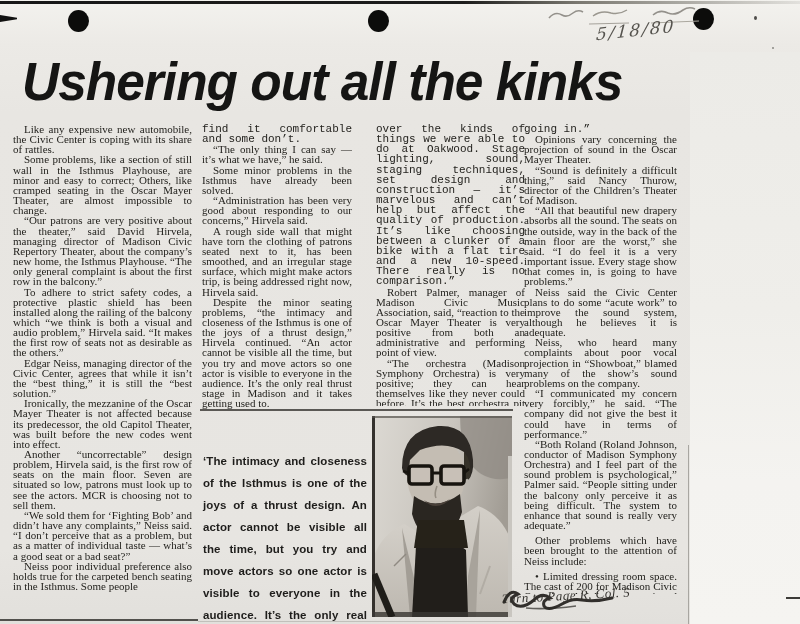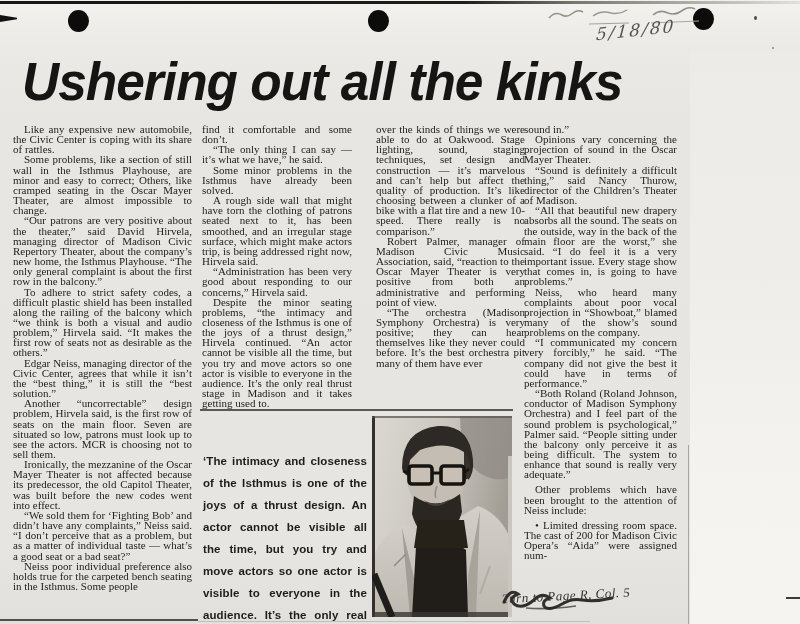--- a/index.html
+++ b/index.html
@@ -48,21 +48,21 @@
     font-family:"Liberation Sans", sans-serif;font-style:italic;font-weight:bold;
     font-size:53px;line-height:60px;letter-spacing:-1px;color:#151514;
     transform:scaleX(.97);transform-origin:left center;white-space:nowrap;
   }
   
   .col{
     position:absolute;top:124px;color:#24231f;
     font-size:11px;line-height:10.15px;text-align:justify;overflow:hidden;
   }
   .col p{margin:0;text-indent:11px;}
-  .col p.flush{text-indent:0;}
+  .col p.flush{text-indent:0;font-family:Liberation Mono, monospace;}
   .col p.space-before{margin-top:5px;}
   .col1{left:13px;width:179px;height:494px;}
   .col2{left:202px;width:150px;height:285px;}
   .col3{left:376px;width:149px;height:282px;}
   .col4{left:524px;width:153px;height:470px;}
   
   .quote-rule{position:absolute;left:200px;top:409px;width:313px;height:1.5px;background:#5a5854;}
   .pull-quote{
     position:absolute;left:203px;top:450px;width:164px;margin:0;
     font-family:"Liberation Sans", sans-serif;font-weight:bold;
@@ -99,49 +99,50 @@
     <path d="M106,21 l48,-2" fill="none" stroke="#aba89f" stroke-width="1"></path>
   </svg>
   <div class="handwritten-date">5/18/80</div>
 
   <h1 class="headline">Ushering out all the kinks</h1>
 
   <div class="col col1">
     <p>Like any expensive new automobile, the Civic Center is coping with its share of rattles.</p>
     <p>Some problems, like a section of still wall in the Isthmus Playhouse, are minor and easy to correct; Others, like cramped seating in the Oscar Mayer Theater, are almost impossible to change.</p>
     <p>“Our patrons are very positive about the theater,” said David Hirvela, managing director of Madison Civic Repertory Theater, about the company’s new home, the Isthmus Playhouse. “The only general complaint is about the first row in the balcony.”</p>
-    <p>To adhere to strict safety codes, a difficult plastic shield has been installed along the railing of the balcony which “we think is both a visual and audio problem,” Hirvela said. “It makes the first row of seats not as desirable as the others.”</p>
+    <p>To adhere to strict safety codes, a protective plastic shield has been installed along the railing of the balcony which “we think is both a visual and audio problem,” Hirvela said. “It makes the first row of seats not as desirable as the others.”</p>
     <p>Edgar Neiss, managing director of the Civic Center, agrees that while it isn’t the “best thing,” it is still the “best solution.”</p>
+    <p>Ironically, the mezzanine of the Oscar Mayer Theater is not affected because its predecessor, the old Capitol Theater, was built before the new codes went into effect.</p>
     <p>Another “uncorrectable” design problem, Hirvela said, is the first row of seats on the main floor. Seven are situated so low, patrons must look up to see the actors. MCR is choosing not to sell them.</p>
-    <p>Ironically, the mezzanine of the Oscar Mayer Theater is not affected because its predecessor, the old Capitol Theater, was built before the new codes went into effect.</p>
     <p>“We sold them for ‘Fighting Bob’ and didn’t have any complaints,” Neiss said. “I don’t perceive that as a problem, but as a matter of individual taste — what’s a good seat or a bad seat?”</p>
     <p>Neiss poor individual preference also holds true for the carpeted bench seating in the Isthmus. Some people</p>
   </div>
 
   <div class="col col2">
     <p class="flush">find it comfortable and some don’t.</p>
     <p>“The only thing I can say — it’s what we have,” he said.</p>
     <p>Some minor problems in the Isthmus have already been solved.</p>
+    <p>“Administration has been very good about responding to our concerns,” Hirvela said.</p>
     <p>A rough side wall that might have torn the clothing of patrons seated next to it, has been smoothed, and an irregular stage surface, which might make actors trip, is being addressed right now, Hirvela said.</p>
-    <p>“Administration has been very good about responding to our concerns,” Hirvela said.</p>
     <p>Despite the minor seating problems, “the intimacy and closeness of the Isthmus is one of the joys of a thrust design,” Hirvela continued. “An actor cannot be visible all the time, but you try and move actors so one actor is visible to everyone in the audience. It’s the only real thrust stage in Madison and it takes getting used to.</p>
     <p>“Lighting is terrific,” he said. “Our technical ability has now quadrupled</p>
   </div>
 
   <div class="col col3">
     <p class="flush">over the kinds of things we were able to do at Oakwood. Stage lighting, sound, staging techniques, set design and construction — it’s marvelous and can’t help but affect the quality of production. It’s like choosing between a clunker of a bike with a flat tire and a new 10-speed. There really is no comparison.”</p>
     <p>Robert Palmer, manager of Madison Civic Music Association, said, “reaction to the Oscar Mayer Theater is very positive from both an administrative and performing point of view.</p>
     <p>“The orchestra (Madison Symphony Orchestra) is very positive; they can hear themselves like they never could before. It’s the best orchestra pit many of them have ever</p>
   </div>
 
   <div class="col col4">
-    <p class="flush">sound in.”</p>
+    <p class="flush">going in.”</p>
     <p>Opinions vary concerning the projection of sound in the Oscar Mayer Theater.</p>
     <p>“Sound is definitely a difficult thing,” said Nancy Thurow, director of the Children’s Theater of Madison.</p>
     <p>“All that beautiful new drapery absorbs all the sound. The seats on the outside, way in the back of the main floor are the worst,” she said. “I do feel it is a very important issue. Every stage show that comes in, is going to have problems.”</p>
+    <p>Neiss said the Civic Center plans to do some “acute work” to improve the sound system, although he believes it is adequate.</p>
     <p>Neiss, who heard many complaints about poor vocal projection in “Showboat,” blamed many of the show’s sound problems on the company.</p>
     <p>“I communicated my concern very forcibly,” he said. “The company did not give the best it could have in terms of performance.”</p>
     <p>“Both Roland (Roland Johnson, conductor of Madison Symphony Orchestra) and I feel part of the sound problem is psychological,” Palmer said. “People sitting under the balcony only perceive it as being difficult. The system to enhance that sound is really very adequate.”</p>
     <p class="space-before">Other problems which have been brought to the attention of Neiss include:</p>
     <p class="space-before">• Limited dressing room space. The cast of 200 for Madison Civic Opera’s “Aida” were assigned num-</p>
   </div>
 
   <div class="quote-rule"></div>
   <blockquote class="pull-quote">
     <span>‘The intimacy and closeness of the Isthmus is one of the joys of a thrust design. An actor cannot be visible all the time, but you try and move actors so one actor is visible to everyone in the audience. It’s the only real thrust stage in Madison and it takes getting used to.’</span>

